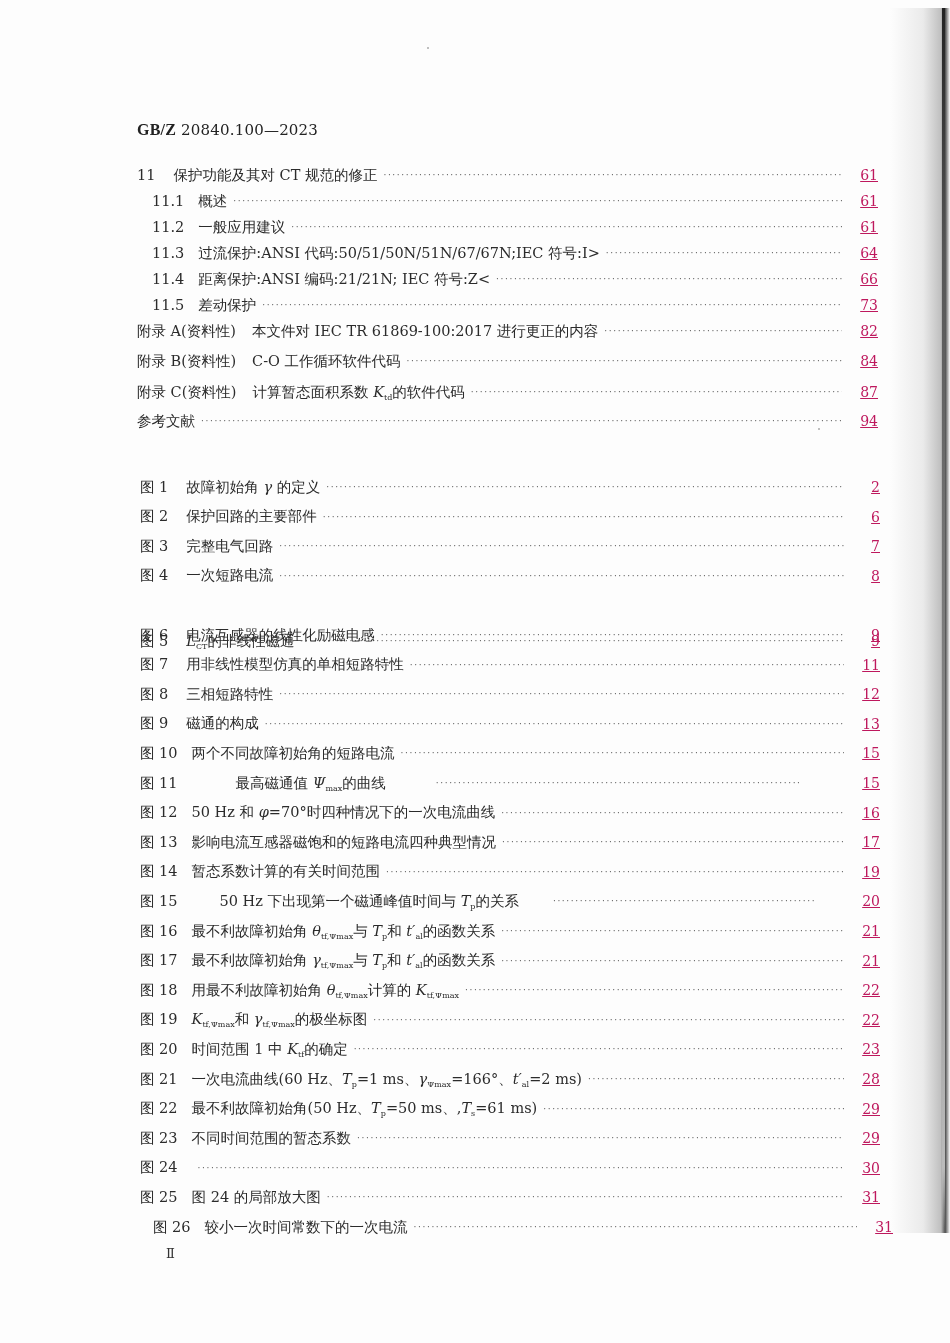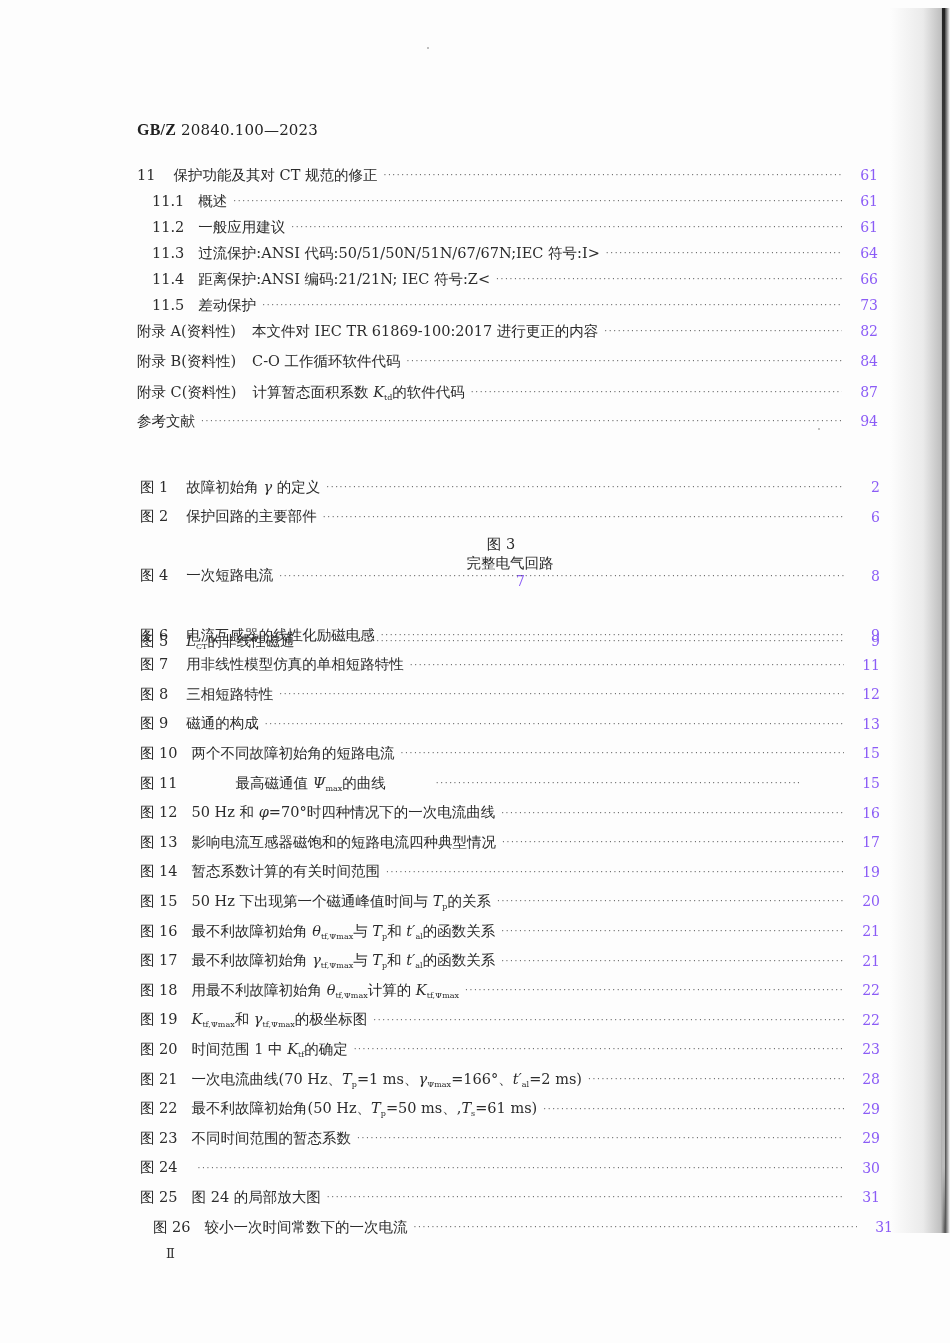--- a/index.html
+++ b/index.html
@@ -24,21 +24,21 @@
     position: absolute; left: 0; height: 22px; display: flex; align-items: center;
     font-size: 14.5px; white-space: nowrap;
   }
   .row .num { display: inline-block; }
   .row .title { display: inline-block; }
   .row .leader {
     flex: 1; overflow: hidden; margin: 0 6px; color: #555;
     font-size: 9px; letter-spacing: 1.6px; line-height: 22px;
   }
   .row .leader::before { content: "··························································································································································································"; }
-  .row .page-no { width: 30px; text-align: right; color: #8b5cf6; font-size: 14px; }
+  .row .page-no { width: 30px; text-align: right; color: #be185d; font-size: 14px; text-decoration: underline; }
   .it { font-style: italic; }
   .sub { font-size: 8px; vertical-align: -3px; font-style: normal; }
   .roman { position: absolute; left: 166px; top: 1246px; font-size: 13px; color: #333; }
   .spot { position: absolute; width: 2px; height: 2px; border-radius: 1px; background: #aaa; }
 </style>
 </head>
 <body>
 
 <div class="page">
   <div class="edge-shadow"></div>
@@ -116,21 +116,21 @@
         <span class="title"><span>故障初始角 </span><span class="it">γ</span><span> 的定义</span></span>
         <span class="leader"></span>
         <span class="page-no">2</span>
       </div>
       <div class="row" style="top: 505.6px; left: 140px; width: 740px;">
         <span class="num" style="margin-right: 18px;">图 2</span>
         <span class="title"><span>保护回路的主要部件</span></span>
         <span class="leader"></span>
         <span class="page-no">6</span>
       </div>
-      <div class="row" style="top: 535.2px; left: 140px; width: 740px; flex-direction: column;">
+      <div class="row" style="top: 535.2px; left: 140px; width: 740px;">
         <span class="num" style="margin-right: 18px;">图 3</span>
         <span class="title"><span>完整电气回路</span></span>
         <span class="leader"></span>
         <span class="page-no">7</span>
       </div>
       <div class="row" style="top: 564.8px; left: 140px; width: 740px;">
         <span class="num" style="margin-right: 18px;">图 4</span>
         <span class="title"><span>一次短路电流</span></span>
         <span class="leader"></span>
         <span class="page-no">8</span>
@@ -188,21 +188,21 @@
         <span class="title"><span>影响电流互感器磁饱和的短路电流四种典型情况</span></span>
         <span class="leader"></span>
         <span class="page-no">17</span>
       </div>
       <div class="row" style="top: 860.8px; left: 140px; width: 740px;">
         <span class="num" style="margin-right: 14px;">图 14</span>
         <span class="title"><span>暂态系数计算的有关时间范围</span></span>
         <span class="leader"></span>
         <span class="page-no">19</span>
       </div>
-      <div class="row" style="top: 890.4px; left: 140px; width: 740px;">
+      <div class="row" style="top: 890.4px; left: 140px; width: 740px; gap: 28px;">
         <span class="num" style="margin-right: 14px;">图 15</span>
         <span class="title"><span>50 Hz 下出现第一个磁通峰值时间与 </span><span class="it">T</span><span class="sub">p</span><span>的关系</span></span>
         <span class="leader"></span>
         <span class="page-no">20</span>
       </div>
       <div class="row" style="top: 920px; left: 140px; width: 740px;">
         <span class="num" style="margin-right: 14px;">图 16</span>
         <span class="title"><span>最不利故障初始角 </span><span class="it">θ</span><span class="sub">tf,Ψmax</span><span>与 </span><span class="it">T</span><span class="sub">p</span><span>和 </span><span class="it">t′</span><span class="sub">al</span><span>的函数关系</span></span>
         <span class="leader"></span>
         <span class="page-no">21</span>
@@ -226,21 +226,21 @@
         <span class="page-no">22</span>
       </div>
       <div class="row" style="top: 1038.4px; left: 140px; width: 740px;">
         <span class="num" style="margin-right: 14px;">图 20</span>
         <span class="title"><span>时间范围 1 中 </span><span class="it">K</span><span class="sub">tf</span><span>的确定</span></span>
         <span class="leader"></span>
         <span class="page-no">23</span>
       </div>
       <div class="row" style="top: 1068px; left: 140px; width: 740px;">
         <span class="num" style="margin-right: 14px;">图 21</span>
-        <span class="title"><span>一次电流曲线(70 Hz、</span><span class="it">T</span><span class="sub">p</span><span>=1 ms、</span><span class="it">γ</span><span class="sub">Ψmax</span><span>=166°、</span><span class="it">t′</span><span class="sub">al</span><span>=2 ms)</span></span>
+        <span class="title"><span>一次电流曲线(60 Hz、</span><span class="it">T</span><span class="sub">p</span><span>=1 ms、</span><span class="it">γ</span><span class="sub">Ψmax</span><span>=166°、</span><span class="it">t′</span><span class="sub">al</span><span>=2 ms)</span></span>
         <span class="leader"></span>
         <span class="page-no">28</span>
       </div>
       <div class="row" style="top: 1097.6px; left: 140px; width: 740px;">
         <span class="num" style="margin-right: 14px;">图 22</span>
         <span class="title"><span>最不利故障初始角(50 Hz、</span><span class="it">T</span><span class="sub">p</span><span>=50 ms、,</span><span class="it">T</span><span class="sub">s</span><span>=61 ms)</span></span>
         <span class="leader"></span>
         <span class="page-no">29</span>
       </div>
       <div class="row" style="top: 1127.2px; left: 140px; width: 740px;">

